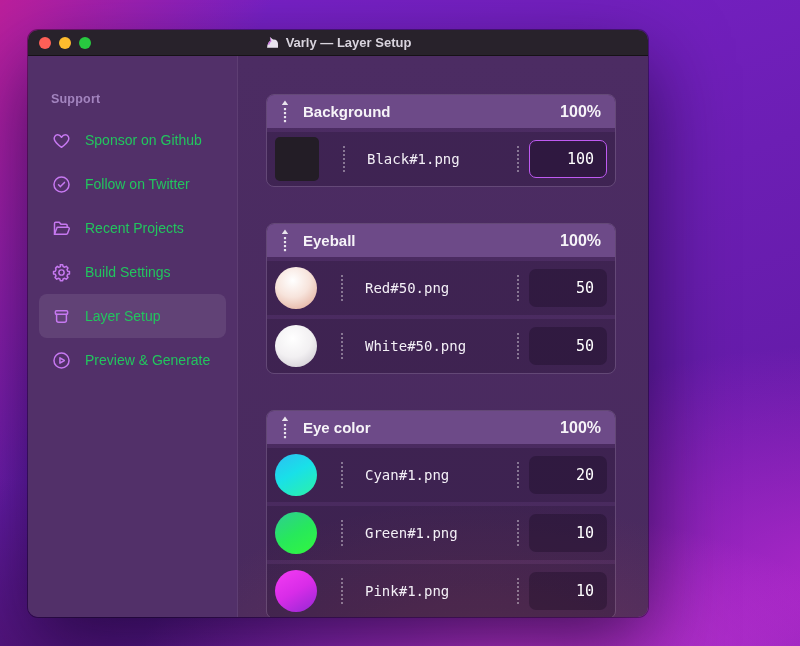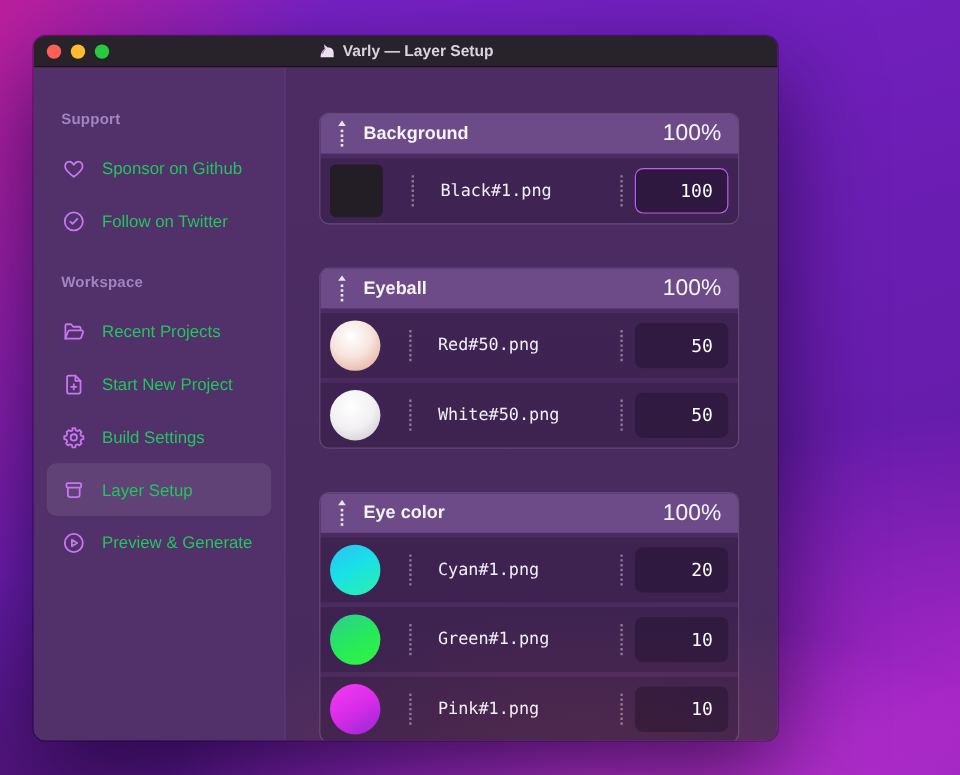--- a/index.html
+++ b/index.html
@@ -55,21 +55,21 @@
   }
 
   
   .group {
     display:flex; flex-direction:column; gap:4px; margin-bottom:36px;
     border:1px solid rgba(255,255,255,.14); border-radius:8px; overflow:hidden;
   }
   .ghead { height:33px; background:#6d4a88; display:flex; align-items:center; gap:14px; padding:12px 14px; color:#f6f3f8; flex:0 0 33px; }
   .drag { display:flex; color:rgba(255,255,255,.85); cursor:grab; }
   .gname { font-size:15px; font-weight:700; }
-  .gpct { margin-left:auto; font-size:19px; font-weight:400; }
+  .gpct { margin-left:auto; font-size:16px; font-weight:700; }
 
   .row { height:54px; flex:0 0 54px; background:rgba(14,5,24,.20); display:flex; align-items:center; padding:15px 8px; }
   .thumb { width:44px; height:44px; border-radius:5px; flex:0 0 auto; }
   .thumb.circle { width:42px; height:42px; border-radius:50%; }
   .vdiv { width:0; height:26px; border-left:2px dotted rgba(255,255,255,.38); flex:0 0 auto; }
   .vdiv.after-thumb { margin-left:24px; }
   .vdiv.before-input { margin-left:auto; }
   .fname { margin-left:22px; font-family:"DejaVu Sans Mono", monospace; font-size:14px; color:#f3eff6; white-space:nowrap; }
   .win {
     width:78px; height:38px; margin-left:10px; border-radius:7px; flex:0 0 auto;
@@ -115,39 +115,28 @@
           </div>
           <div class="side-item">
             <span class="icn">
               <svg width="21" height="21" viewBox="0 0 24 24" fill="none" stroke="currentColor" stroke-width="1.7" stroke-linecap="round" stroke-linejoin="round">
                 <circle cx="12" cy="12" r="8.6"></circle>
                 <path d="M8.6 12.2l2.2 2.2 4.6-4.8"></path>
               </svg>
             </span>
             <span>Follow on Twitter</span>
           </div>
-          <div class="side-label">Workspace</div>
           <div class="side-item">
             <span class="icn">
               <svg width="21" height="21" viewBox="0 0 24 24" fill="none" stroke="currentColor" stroke-width="1.7" stroke-linecap="round" stroke-linejoin="round">
                 <path d="M4 18.5V6.3c0-.8.6-1.5 1.4-1.5h4l2 2.4h5.7c.8 0 1.4.7 1.4 1.5v1.1"></path>
                 <path d="M4 18.5l2.5-6.8c.2-.6.8-1 1.4-1h11.5c1 0 1.7.9 1.4 1.9l-1.8 4.9c-.2.6-.8 1-1.4 1z"></path>
               </svg>
             </span>
             <span>Recent Projects</span>
-          </div>
-          <div class="side-item">
-            <span class="icn">
-              <svg width="21" height="21" viewBox="0 0 24 24" fill="none" stroke="currentColor" stroke-width="1.7" stroke-linecap="round" stroke-linejoin="round">
-                <path d="M13.5 3.5H7.2c-.9 0-1.6.7-1.6 1.6v13.8c0 .9.7 1.6 1.6 1.6h9.6c.9 0 1.6-.7 1.6-1.6V8.4z"></path>
-                <path d="M13.5 3.5v4.9h4.9"></path>
-                <path d="M12 11.6v5M9.5 14.1h5"></path>
-              </svg>
-            </span>
-            <span>Start New Project</span>
           </div>
           <div class="side-item">
             <span class="icn">
               <svg width="21" height="21" viewBox="0 0 24 24" fill="none" stroke="currentColor" stroke-width="1.7" stroke-linecap="round" stroke-linejoin="round">
                 <path d="M10.6 3.2h2.8l.4 2 1.9.8 1.7-1.1 2 2-1.1 1.7.8 1.9 2 .4v2.8l-2 .4-.8 1.9 1.1 1.7-2 2-1.7-1.1-1.9.8-.4 2h-2.8l-.4-2-1.9-.8-1.7 1.1-2-2 1.1-1.7-.8-1.9-2-.4v-2.8l2-.4.8-1.9L5.2 7l2-2 1.7 1.1 1.9-.8z"></path>
                 <circle cx="12" cy="12" r="3"></circle>
               </svg>
             </span>
             <span>Build Settings</span>
           </div>

